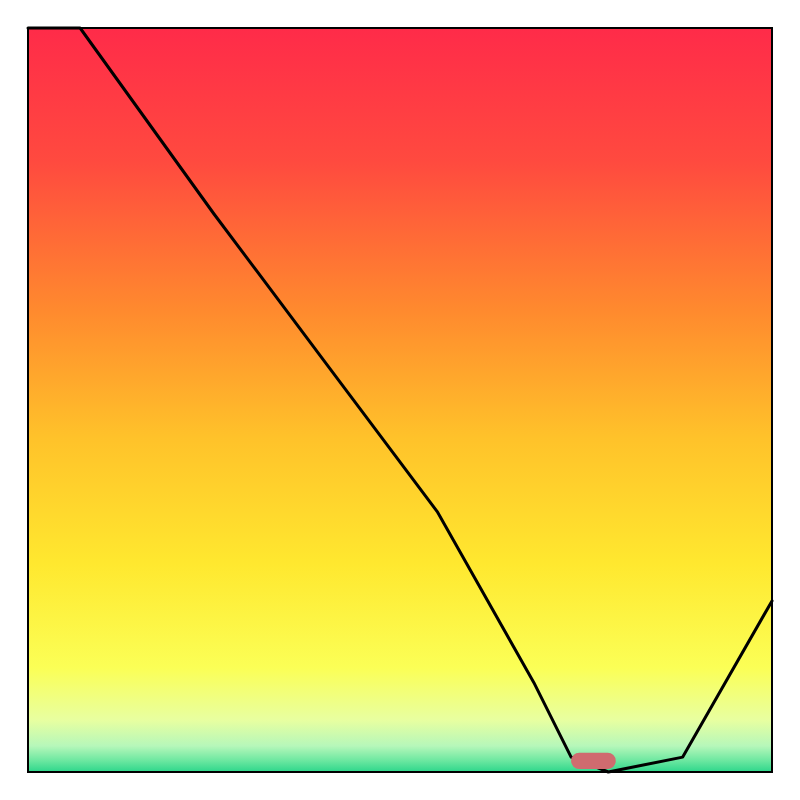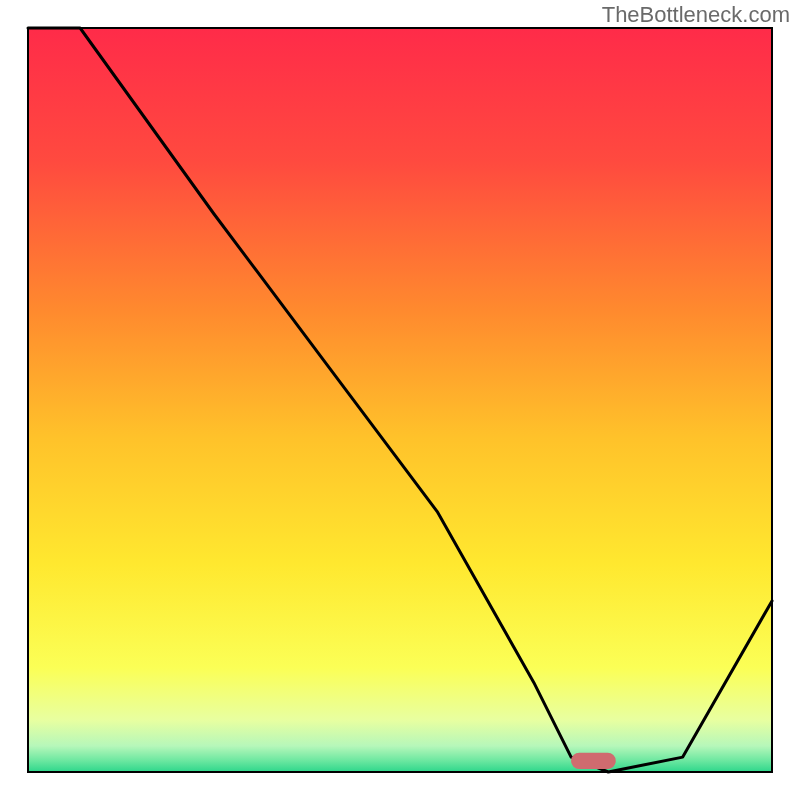--- a/index.html
+++ b/index.html
@@ -30,21 +30,20 @@
     left: 0;
     top: 0;
     width: 800px;
     height: 800px;
   }
 </style>
 </head>
 <body>
 
 <div class="chart-container">
-  <div class="watermark">TheBottleneck.com</div>
   <svg class="plot" viewBox="0 0 800 800" preserveAspectRatio="none">
     <defs>
       <linearGradient id="bg-grad" x1="0" y1="0" x2="0" y2="1">
           <stop offset="0%" stop-color="#ff2b49"></stop>
           <stop offset="18%" stop-color="#ff4a3f"></stop>
           <stop offset="38%" stop-color="#ff8a2e"></stop>
           <stop offset="55.00000000000001%" stop-color="#ffc22a"></stop>
           <stop offset="72%" stop-color="#ffe82f"></stop>
           <stop offset="86%" stop-color="#fbff56"></stop>
           <stop offset="93%" stop-color="#e8ffa0"></stop>

